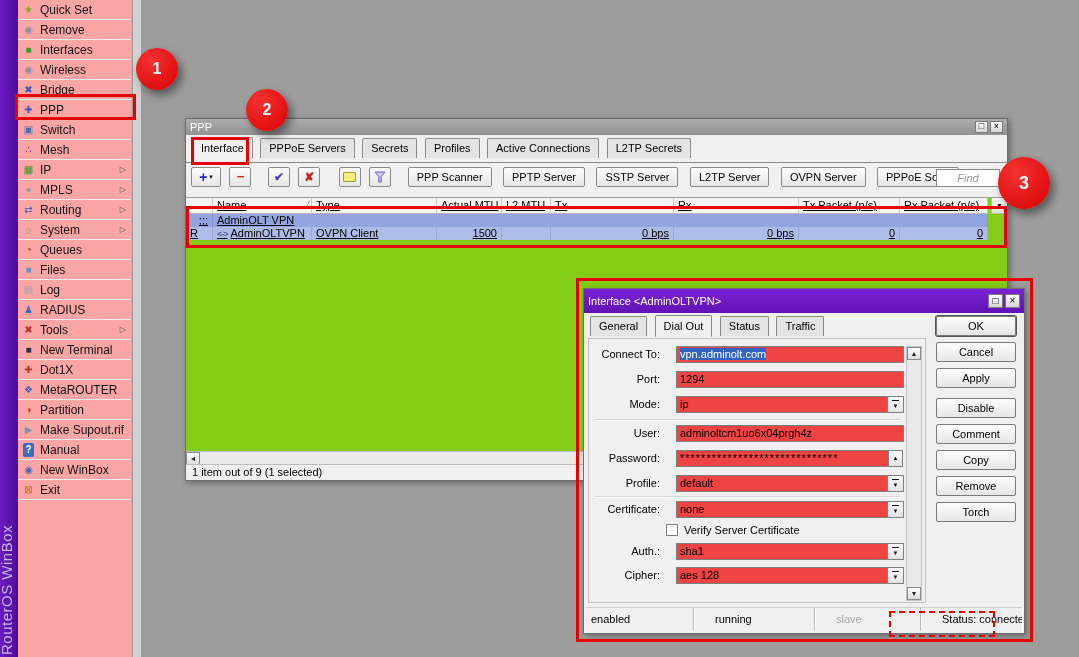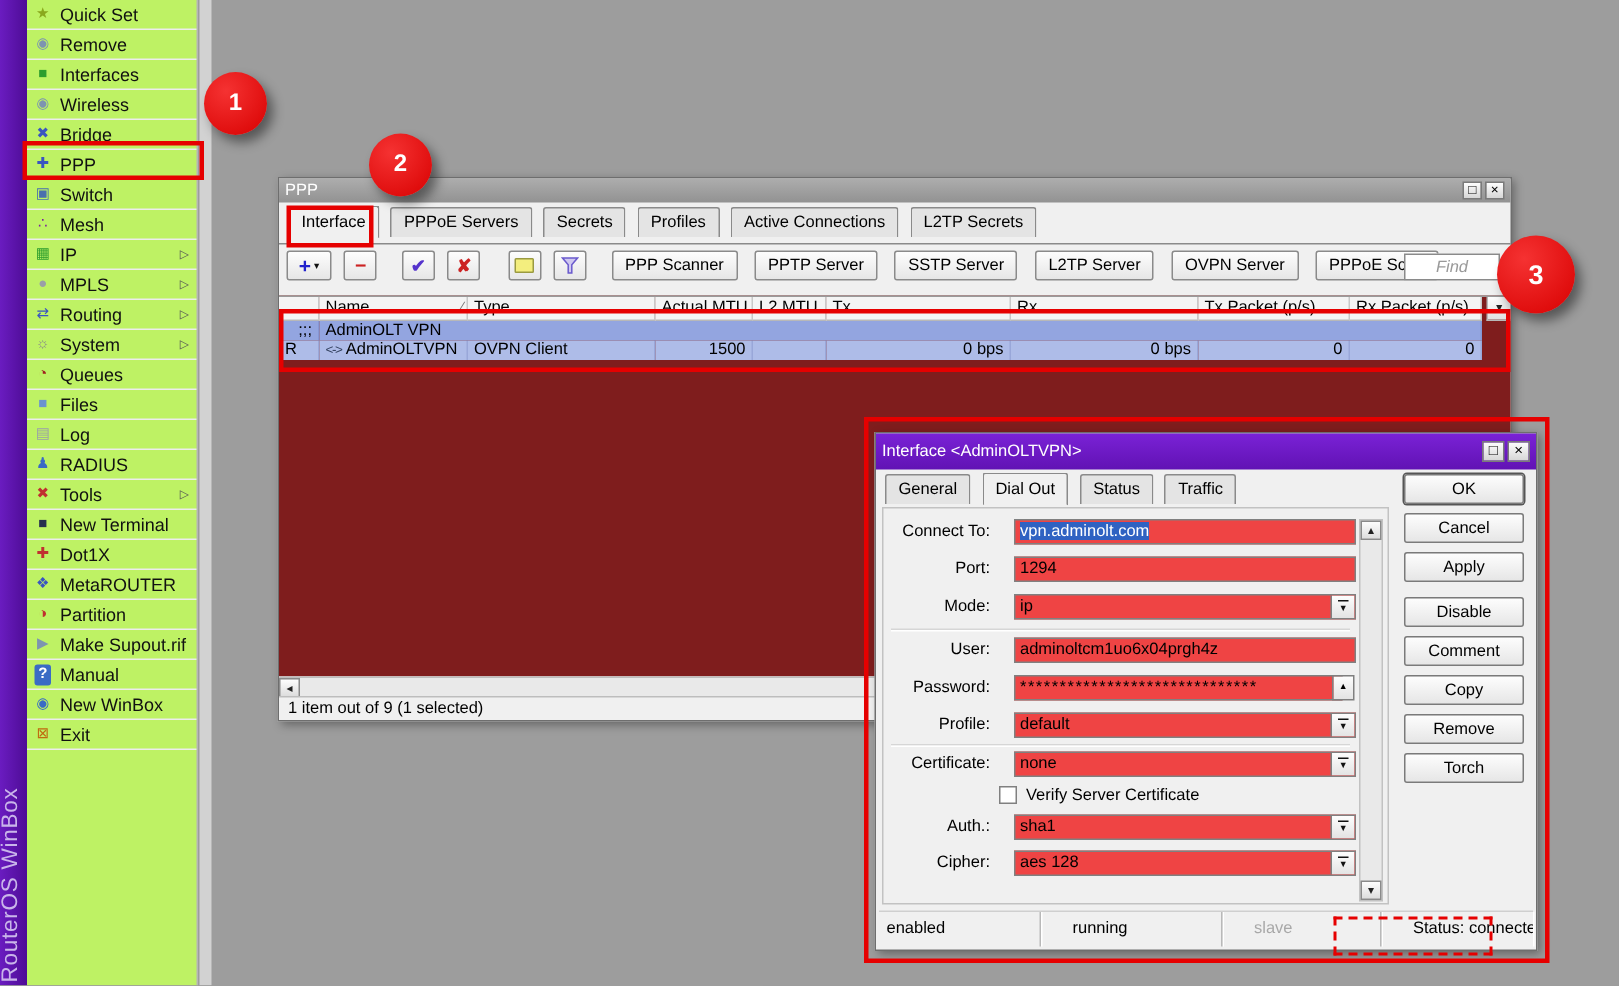--- a/index.html
+++ b/index.html
@@ -5,21 +5,21 @@
   * { margin:0; padding:0; box-sizing:border-box; }
   html,body { background:#9d9d9d; }
   body { font-family:"Liberation Sans", sans-serif; }
   .stage { position:relative; width:1079px; height:657px; overflow:hidden; background:#9d9d9d; }
 
   
   .brand-strip { position:absolute; left:0; top:0; width:18px; height:657px; background:linear-gradient(90deg,#6a1cc0,#4e0c96); z-index:5; }
   .brand-text { position:absolute; left:15px; bottom:2px; transform:rotate(-90deg); transform-origin:0 100%; color:#c9b5ea; font-size:15px; white-space:nowrap; letter-spacing:.5px; }
 
   
-  .sidebar { position:absolute; left:18px; top:0; width:114px; height:657px; background:#bef264; border-right:1px solid #b5b5b5; z-index:4; }
+  .sidebar { position:absolute; left:18px; top:0; width:114px; height:657px; background:#fca5a5; border-right:1px solid #b5b5b5; z-index:4; }
   .sidebar-scrollcol { position:absolute; left:133px; top:0; width:8px; height:657px; background:#d2d2d2; z-index:3; }
   .sb-item { height:20px; display:flex; align-items:center; padding:0 3px; border-bottom:1px solid #ececec; font-size:12px; color:#111; cursor:default; }
   .sb-item .si { width:15px; display:inline-block; text-align:center; font-size:10px; margin-right:4px; line-height:14px; flex:none; }
   .sb-item .lbl { flex:1; white-space:nowrap; overflow:hidden; }
   .sb-item .arr { font-size:8px; color:#555; margin-left:auto; padding-right:2px; }
   .i-quickset::before{content:"★";color:#8aa81e}
   .i-capsman::before{content:"◉";color:#7d94b0}
   .i-interfaces::before{content:"■";color:#2e9e2e}
   .i-wireless::before{content:"◉";color:#7d94b0}
   .i-bridge::before{content:"✖";color:#3a55c0}
@@ -63,21 +63,21 @@
   .ibtn.wide { width:30px; }
   .pbtn { display:inline-block; padding:3px 8px; font-size:11px; border:1px solid #8a8a8a; border-radius:2px; background:linear-gradient(#fdfdfd,#e6e6e6); margin-right:7px; vertical-align:middle; cursor:pointer; }
   .glyph-plus { color:#2222cc; font-weight:bold; font-size:14px; line-height:10px; }
   .glyph-caret { color:#111; font-size:7px; margin-left:2px; }
   .glyph-minus { color:#cc2222; font-weight:bold; font-size:13px; line-height:10px; }
   .glyph-check { color:#5533cc; font-weight:bold; font-size:12px; }
   .glyph-x { color:#cc2222; font-weight:bold; font-size:12px; }
   .note-shape { width:13px; height:10px; background:#f3ee7e; border:1px solid #9a9a40; border-radius:1px; }
 
   
-  .tbl-area { position:absolute; background:#7f1d1d; border-top:1px solid #9a9a9a; }
+  .tbl-area { position:absolute; background:#84cc16; border-top:1px solid #9a9a9a;text-decoration:underline; }
   .grid { display:grid; grid-template-columns:27px 99px 125px 65px 49px 123px 125px 101px 88px; }
   .hcell { height:16px; font-size:11px; padding:1px 4px; background:#f4f4f4; border-right:1px solid #c8c8c8; border-bottom:1px solid #b8b8b8; white-space:nowrap; overflow:hidden; position:relative; cursor:pointer; }
   .hcell .sort { position:absolute; right:2px; top:1px; color:#777; font-size:9px; }
   .colbtn { position:absolute; top:0; right:0; width:16px; height:16px; background:linear-gradient(#fdfdfd,#e0e0e0); border-left:1px solid #b8b8b8; border-bottom:1px solid #b8b8b8; font-size:7px; text-align:center; line-height:15px; color:#222; cursor:pointer; }
   .rcell { height:13px; font-size:11px; line-height:13px; padding:0 4px; white-space:nowrap; overflow:hidden; border-right:1px solid rgba(90,105,170,.25); }
   .num { text-align:right; }
   .row-comment .rcell { background:#93a5e0; }
   .row-data .rcell { background:#aebce8; }
   .ifglyph { color:#33415e; font-size:9px; margin-right:3px; }
   .ifglyph::before { content:"<->"; letter-spacing:-1px; }

